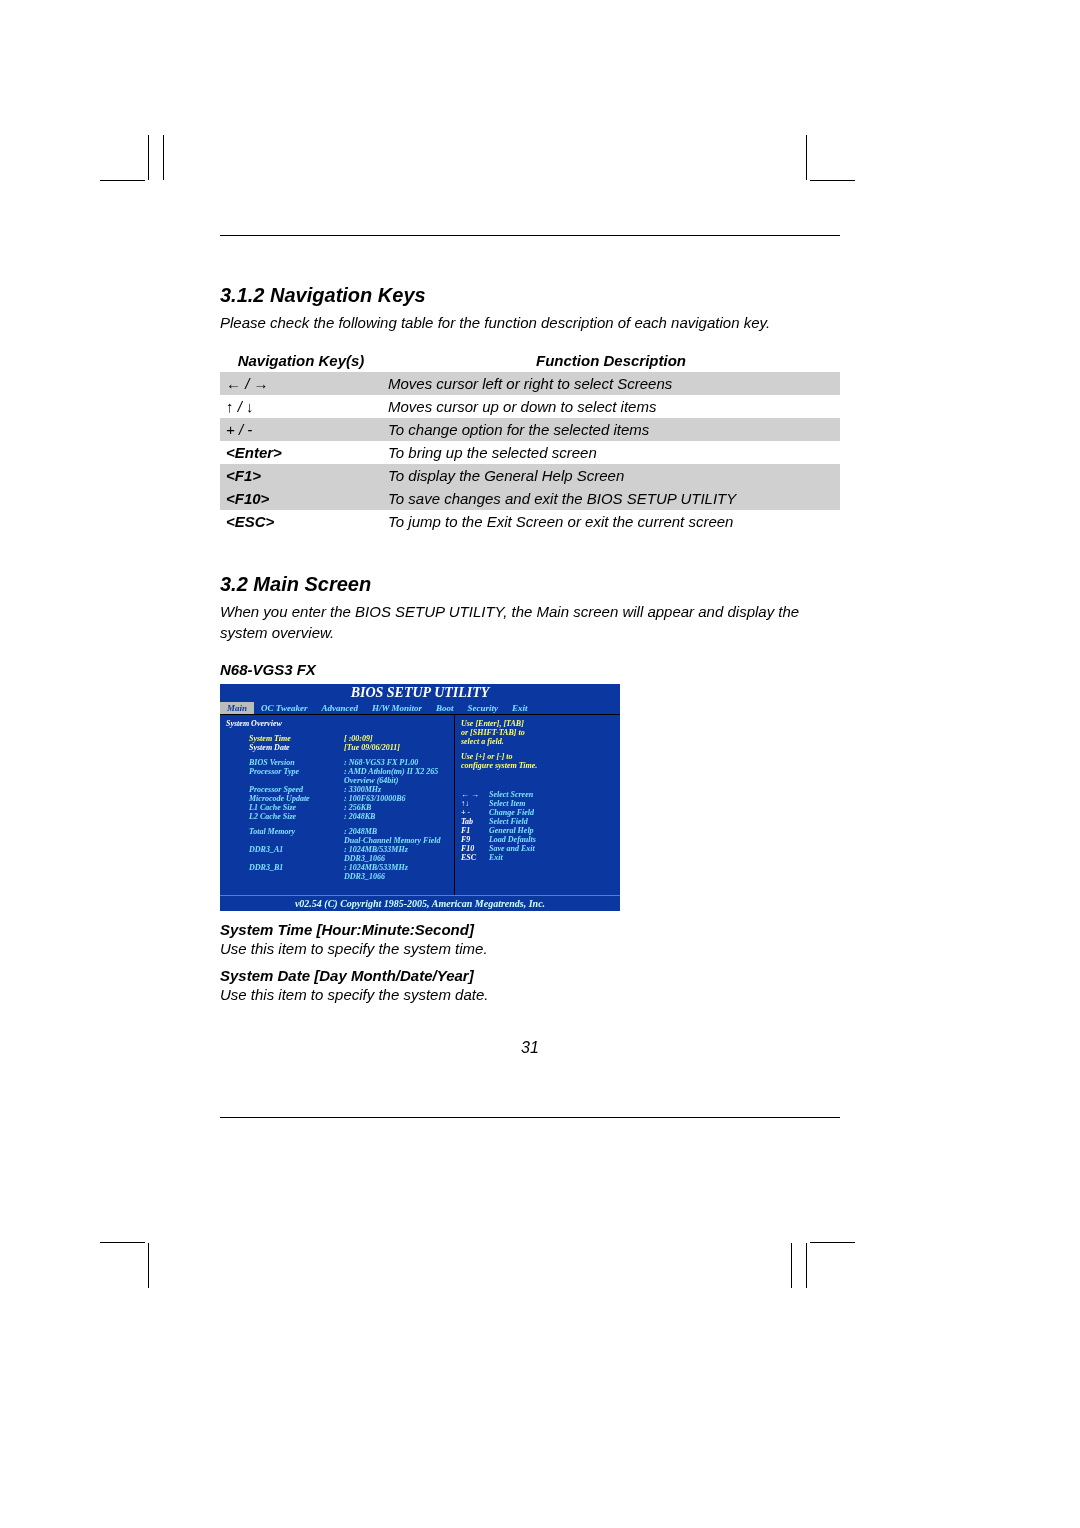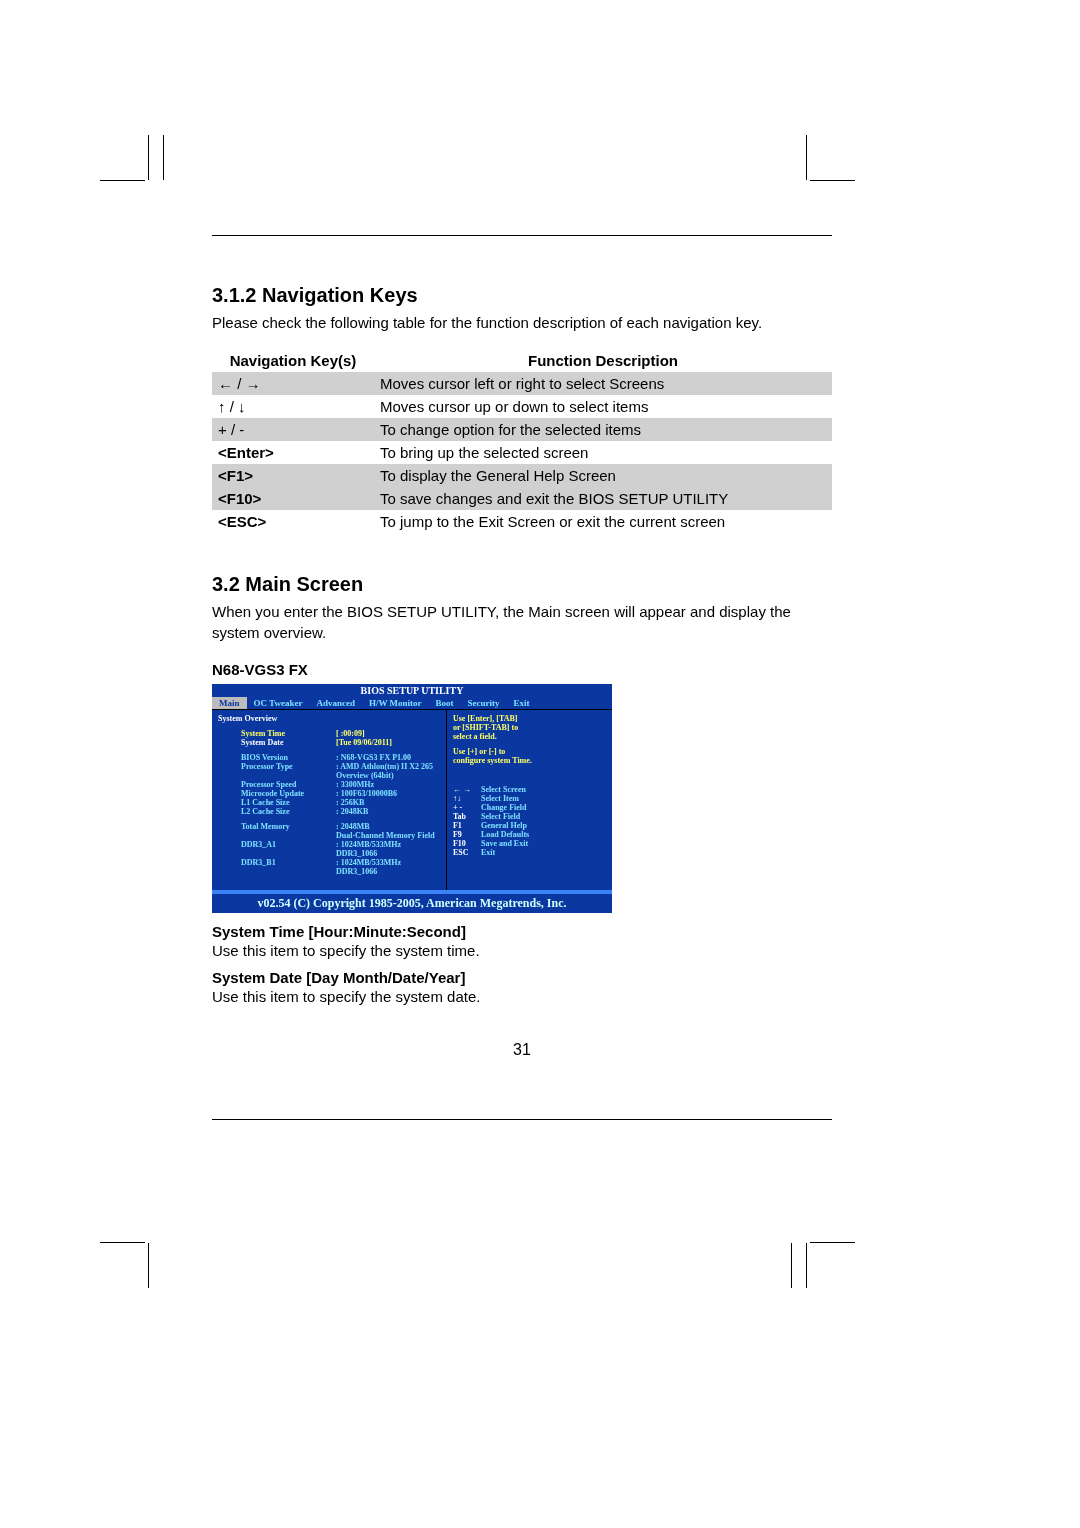--- a/index.html
+++ b/index.html
@@ -3,55 +3,55 @@
 <meta charset="utf-8">
 <style>
 body { margin:0; padding:0; background:#fff; font-family: Arial, Helvetica, sans-serif; color:#000; }
 .page { width:1080px; height:1528px; position:relative; box-sizing:border-box; }
 
 
 .cm { position:absolute; background:#000; }
 .cm.h { height:1px; width:45px; }
 .cm.v { width:1px; height:45px; }
 
-.content { position:absolute; left:212px; top:235px; width:620px; }
+.content { position:absolute; left:220px; top:235px; width:620px;font-style:italic; }
 .topline { border-top:1px solid #000; width:100%; height:0; margin-bottom:48px;}
 .botline { border-top:1px solid #000; width:100%; height:0; margin-top:60px;}
 
 h2.sec { font-family: "Trebuchet MS", Arial, sans-serif; font-size:20px; font-weight:bold; margin:0 0 6px 0;}
 p.body { font-size:15px; line-height:1.35; margin:0 0 16px 0;}
 p.body2 { font-size:15px; line-height:1.35; margin:0;}
 
 table.navkeys { border-collapse:collapse; width:100%; font-size:15px;}
 table.navkeys th { text-align:center; font-weight:bold; padding:3px 6px;}
 table.navkeys td { padding:3px 6px; vertical-align:middle;}
 table.navkeys tr.shade td { background:#d0d0d0;}
 .keycell { width:150px; font-weight:bold;}
 .arrows { font-weight:normal; font-size:15px;}
 
 .sec2 { margin-top:40px;}
 .model { font-size:15px; font-weight:bold; margin:18px 0 6px 0;}
 
 .bios-wrap { width:400px;}
-.bios-title { background:#0a38a0; color:#fff; font-family:"Times New Roman",serif; font-weight:bold; font-size:10px; text-align:center; padding:1px 0;}
+.bios-title { background:#0a38a0; color:#fff; font-family:"Times New Roman",serif; font-weight:bold; font-size:14px; text-align:center; padding:1px 0;}
 .bios-menu { background:#0a38a0; color:#7fe0ff; font-family:"Times New Roman",serif; font-size:9px; font-weight:bold; display:flex; }
 .bios-menu span { padding:1px 7px;}
 .bios-menu span.active { background:#bcbcbc; color:#0a38a0;}
 .bios-body { background:#0a38a0; display:flex; font-family:"Times New Roman",serif; font-size:8px; font-weight:bold; border-top:1px solid #000;}
 .bios-left { flex:1.45; padding:4px 6px; color:#7fe0ff; border-right:1px solid #000;}
 .bios-right { flex:1; padding:4px 6px; color:#7fe0ff;}
 .bios-left .white { color:#fff;}
 .bios-left .yl { color:#ffff66;}
 .bios-right .yl { color:#ffff66;}
 .bios-row { display:flex;}
 .bios-row .lbl { width:95px;padding-left:23px;}
 .bios-row .val { flex:1;}
 .sp { height:6px;}
 .sp2 { height:10px;}
-.bios-foot { background:#0a38a0; color:#d0ffff; font-family:"Times New Roman",serif; font-weight:bold; font-size:12px; text-align:center; padding:2px 0; border-top:4px solid #3b82f6;}
+.bios-foot { background:#0a38a0; color:#d0ffff; font-family:"Times New Roman",serif; font-weight:bold; font-size:10px; text-align:center; padding:2px 0; border-top:1px solid #3b82f6;}
 .leg-row { display:flex;}
 .leg-row .k { width:28px; color:#fff;}
 .leg-row .d { flex:1;}
 
 .itemh { font-size:15px; font-weight:bold; margin:10px 0 2px 0;}
 .itemt { font-size:15px; margin:0;}
 
 .pagenum { text-align:center; font-size:16px; margin-top:36px;}
 </style>
 </head>

